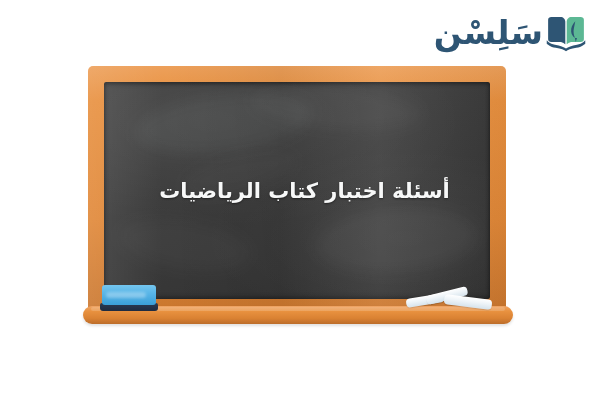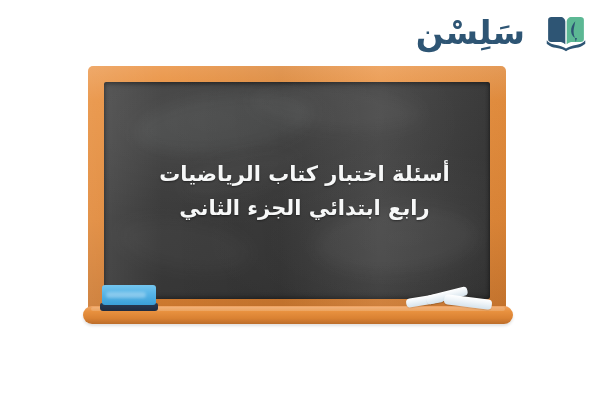--- a/index.html
+++ b/index.html
@@ -25,21 +25,21 @@
 
   
   .logo {
     position: absolute;
     top: 6px;
     right: 12px;
     height: 52px;
     display: flex;
     flex-direction: row;
     align-items: center;
-    gap: 19px;
+    gap: 1px;
   }
   .logo-text {
     font-family: "DejaVu Sans", "Liberation Sans", sans-serif;
     font-size: 33px;
     font-weight: 700;
     color: #2e5574;
     line-height: 1;
     direction: rtl;
     letter-spacing: -0.5px;
     white-space: nowrap;
@@ -250,21 +250,20 @@
     <div class="frame">
       <div class="slate">
         <span class="smudge s1"></span>
         <span class="smudge s2"></span>
         <span class="smudge s3"></span>
         <span class="smudge s4"></span>
         <span class="smudge s5"></span>
 
         <div class="board-text">
           <div class="board-line">أسئلة اختبار كتاب الرياضيات</div>
-          <div class="board-line">رابع ابتدائي الجزء الثاني</div>
         </div>
       </div>
     </div>
 
     <div class="ledge">
       <div class="ledge-top"></div>
     </div>
 
     <div class="eraser">
       <div class="eraser-base"></div>

